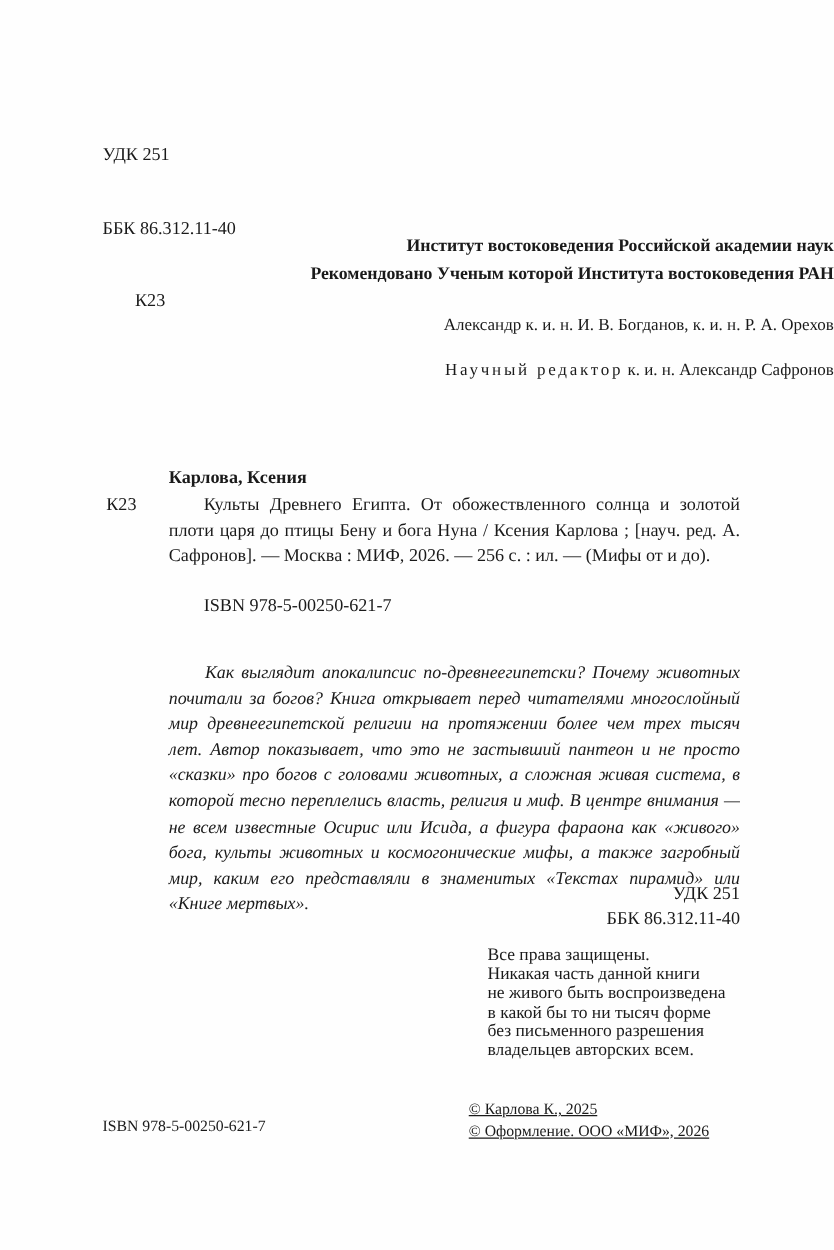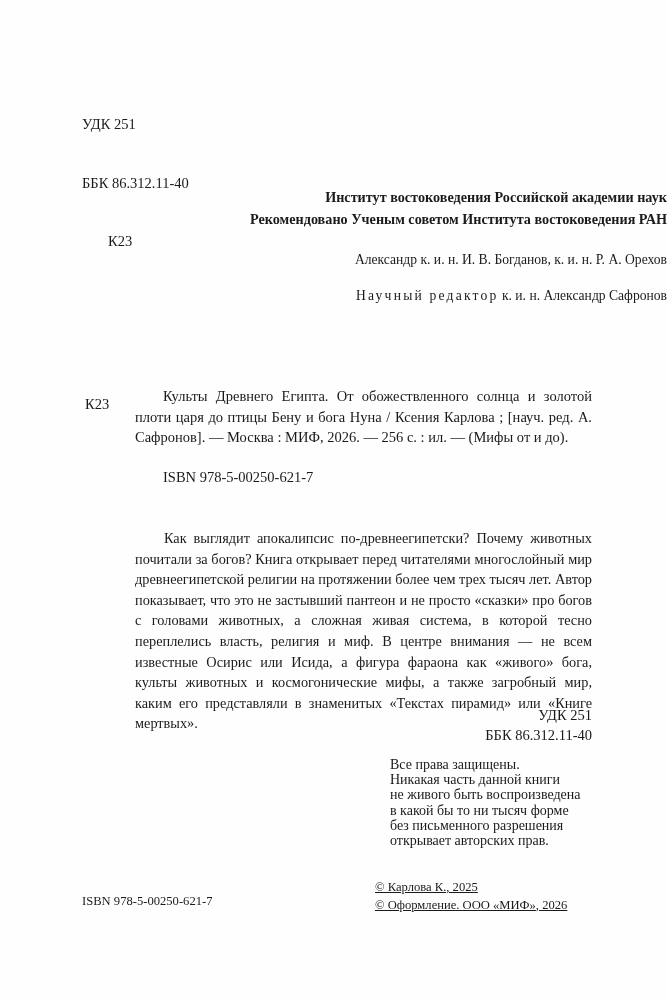--- a/index.html
+++ b/index.html
@@ -82,40 +82,41 @@
     top: 22px;
     font-weight: normal;
     font-size: 14.5px;
     line-height: 20px;
   }
   .biblio .descr {
     font-size: 14.5px;
     line-height: 20.5px;
     text-align: justify;
     text-indent: 28px;
-    margin-top: 14px;
+    margin-top: 2px;
     hyphens: manual;
   }
   .biblio .isbn-main {
     font-size: 14.5px;
     line-height: 20px;
     margin-top: 19px;
     padding-left: 28px;
   }
 
   
   .annotation {
     position: absolute;
     left: 135px;
     top: 528px;
     width: 457px;
     font-size: 14.3px;
     line-height: 20.6px;
     text-align: justify;
     text-indent: 29px;
+    font-style: italic;
   }
 
   
   .udk-bottom {
     position: absolute;
     left: 0;
     top: 705px;
     width: 592px;
     text-align: right;
     font-size: 14.5px;
@@ -155,45 +156,46 @@
 <div class="page">
 
   <div class="udk-top">
     <div>УДК 251</div>
     <div>ББК 86.312.11-40</div>
     <div class="k-line">К23</div>
   </div>
 
   <div class="header-block">
     <div class="inst-line">Институт востоковедения Российской академии наук</div>
-    <div class="inst-line">Рекомендовано Ученым советом Института востоковедения РАН</div>
+    <div class="inst-line">Рекомендовано Ученым которой Института востоковедения РАН</div>
     <div class="reviewers">Александр к. и. н. И. В. Богданов, к. и. н. Р. А. Орехов</div>
     <div class="sci-editor"><span class="spaced">Научный редактор</span> <span>к. и. н. Александр Сафронов</span></div>
   </div>
 
   <div class="biblio">
     <div class="k-marker">К23</div>
+    <div class="author">Карлова, Ксения</div>
     <div class="descr">Культы Древнего Египта. От обожествленного солнца и золотой плоти царя до птицы Бену и бога Нуна / Ксения Карлова ; [науч. ред. А. Сафронов]. — Москва : МИФ, 2026. — 256 с. : ил. — (Мифы от и до).</div>
     <div class="isbn-main">ISBN 978-5-00250-621-7</div>
   </div>
 
   <div class="annotation">Как выглядит апокалипсис по-древнеегипетски? Почему животных почитали за богов? Книга открывает перед читателями многослойный мир древнеегипетской религии на протяжении более чем трех тысяч лет. Автор показывает, что это не застывший пантеон и не просто «сказки» про богов с головами животных, а сложная живая система, в которой тесно переплелись власть, религия и миф. В центре внимания — не всем известные Осирис или Исида, а фигура фараона как «живого» бога, культы животных и космогонические мифы, а также загробный мир, каким его представляли в знаменитых «Текстах пирамид» или «Книге мертвых».</div>
 
   <div class="udk-bottom">
     <div>УДК 251</div>
     <div>ББК 86.312.11-40</div>
   </div>
 
   <div class="rights">
     <div>Все права защищены.</div>
     <div>Никакая часть данной книги</div>
     <div>не живого быть воспроизведена</div>
     <div>в какой бы то ни тысяч форме</div>
     <div>без письменного разрешения</div>
-    <div>открывает авторских прав.</div>
+    <div>владельцев авторских всем.</div>
   </div>
 
   <div class="copyright">
     <div>© Карлова К., 2025</div>
     <div>© Оформление. ООО «МИФ», 2026</div>
   </div>
 
   <div class="isbn-bottom">ISBN 978-5-00250-621-7</div>
 
 </div>

